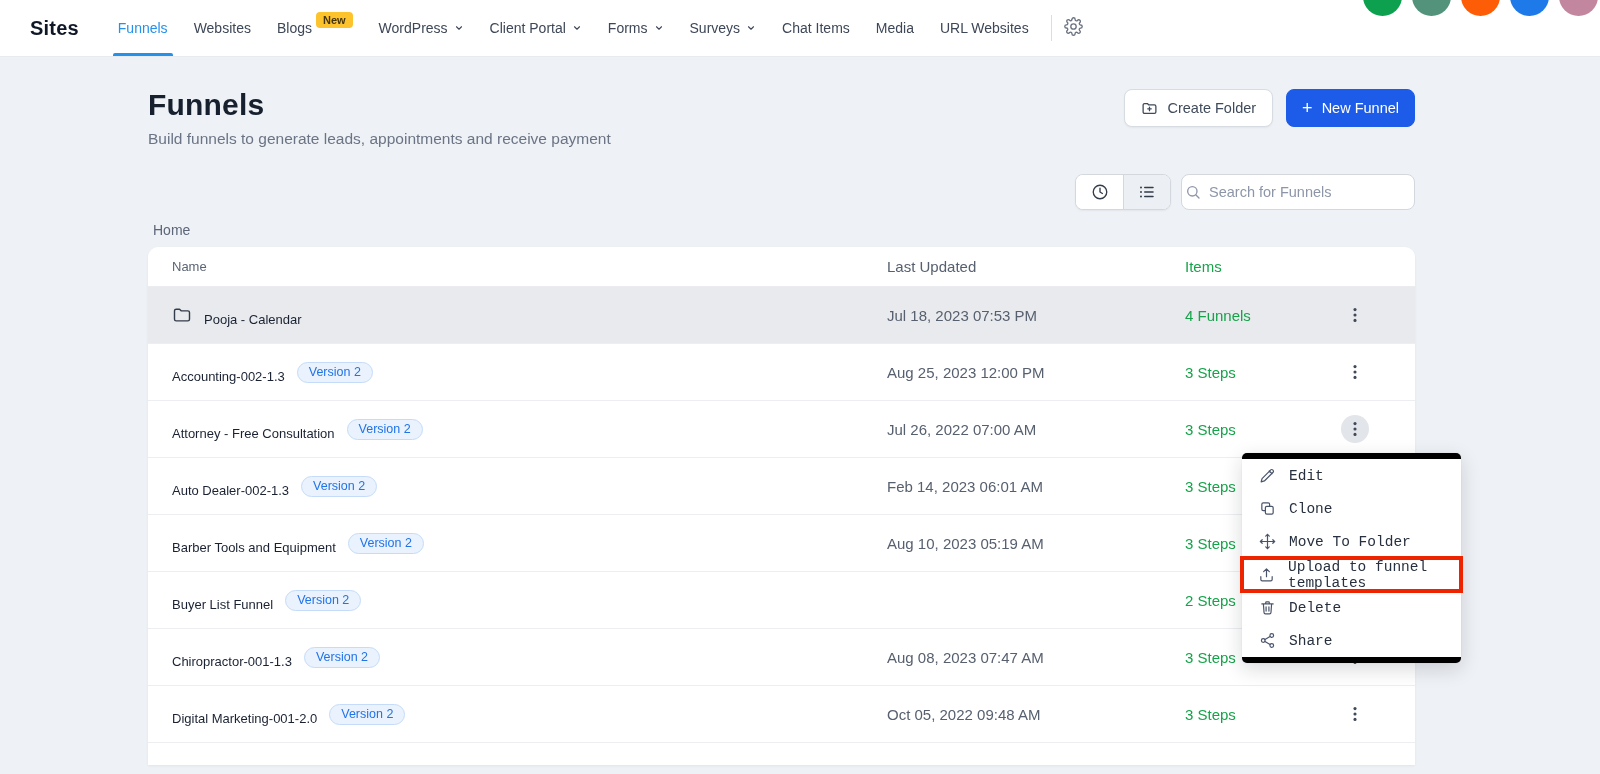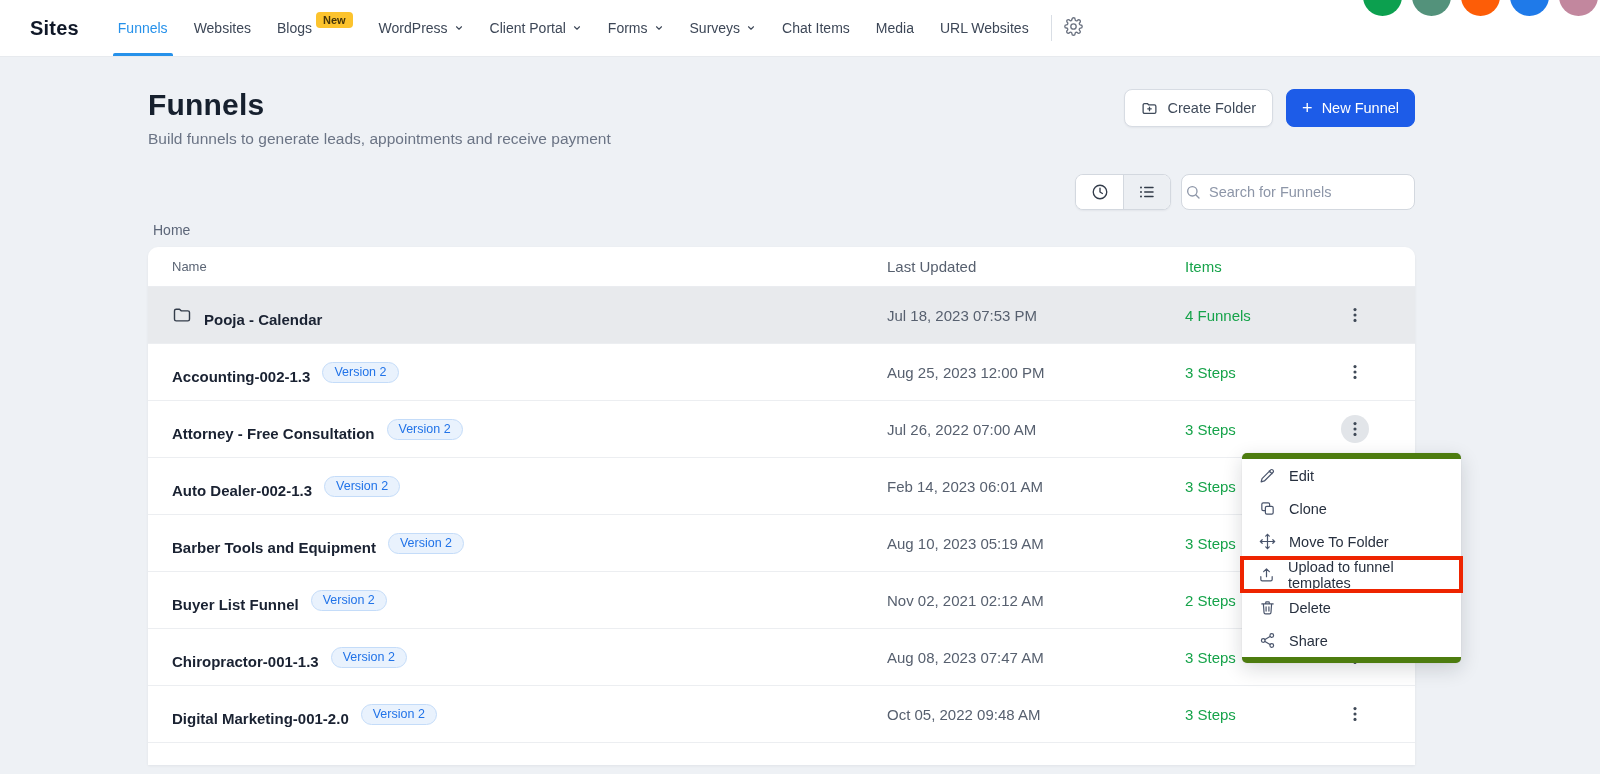--- a/index.html
+++ b/index.html
@@ -59,32 +59,32 @@
           box-shadow:0 1px 3px rgba(16,24,40,.06); }
   .thead { display:flex; align-items:center; height:40px; padding:0 18px 0 24px;
            border-bottom:1px solid #eaecf0; font-size:13px; color:#5b6575; }
   .trow { display:flex; align-items:center; height:57px; padding:0 18px 0 24px;
           border-bottom:1px solid #eceef1; background:#fff; cursor:pointer; }
   .trow.highlighted { background:#e8eaed; }
   .cell-name { flex:1; display:flex; align-items:center; min-width:0; }
   .cell-updated { width:298px; font-size:15px; color:#57606f; }
   .cell-items { width:128px; font-size:15px; color:#16a34a; font-weight:500; }
   .cell-actions { width:84px; display:flex; justify-content:center; }
-  .row-name { font-size:15px; color:#1a2232; font-weight:700; white-space:nowrap;margin-top:8px; }
+  .row-name { font-size:13px; color:#1a2232; font-weight:400; white-space:nowrap;margin-top:8px; }
   .folder-ic { display:flex; margin-right:12px; color:#333c4a; }
   .version-badge { margin-left:12px; font-size:12.5px; color:#2173e8; background:#e9f2fd;
           border:1px solid #c4dcf9; border-radius:999px; padding:2.5px 11px; white-space:nowrap; }
   .kebab { width:28px; height:28px; border:none; background:transparent; border-radius:50%;
           display:flex; align-items:center; justify-content:center; cursor:pointer; color:#3f4957; }
   .kebab.open { background:#e2e5e9; }
 
   
-  .context-menu { position:absolute; left:1242px; top:453px; width:219px; background:#4d7c0f;
+  .context-menu { position:absolute; left:1242px; top:453px; width:219px; background:#000000;
           border-radius:5px; box-shadow:0 6px 20px rgba(16,24,40,.16), 0 0 1px rgba(16,24,40,.2);
-          padding:6px 0; z-index:20; }
+          padding:6px 0; z-index:20;font-family:Liberation Mono, monospace; }
   .menu-item { height:33px; display:flex; align-items:center; gap:13px; padding:0 16px;
           font-size:14.5px; color:#27303f; cursor:pointer; background:#fff; }
   .menu-item .mi-icon { display:flex; color:#49546b; width:18px; justify-content:center; }
   .menu-item.highlighted { outline:4px solid #ee2400; outline-offset:-2px; }
 </style>
 </head>
 <body>
 
 <header class="topbar">
   <div class="brand">Sites</div>
@@ -317,21 +317,20 @@
                 </svg>
               </span>
             </button>
           </div>
         </div>
         <div class="trow">
           <div class="cell-name">
             <span class="row-name">Buyer List Funnel</span>
             <span class="version-badge">Version 2</span>
           </div>
-          <div class="cell-updated">Nov 02, 2021 02:12 AM</div>
           <div class="cell-items">2 Steps</div>
           <div class="cell-actions">
             <button class="kebab">
               <span style="display: flex;">
                 <svg width="16" height="16" viewBox="0 0 16 16" fill="currentColor">
                   <circle cx="8" cy="2.6" r="1.55"></circle>
                   <circle cx="8" cy="8" r="1.55"></circle>
                   <circle cx="8" cy="13.4" r="1.55"></circle>
                 </svg>
               </span>

